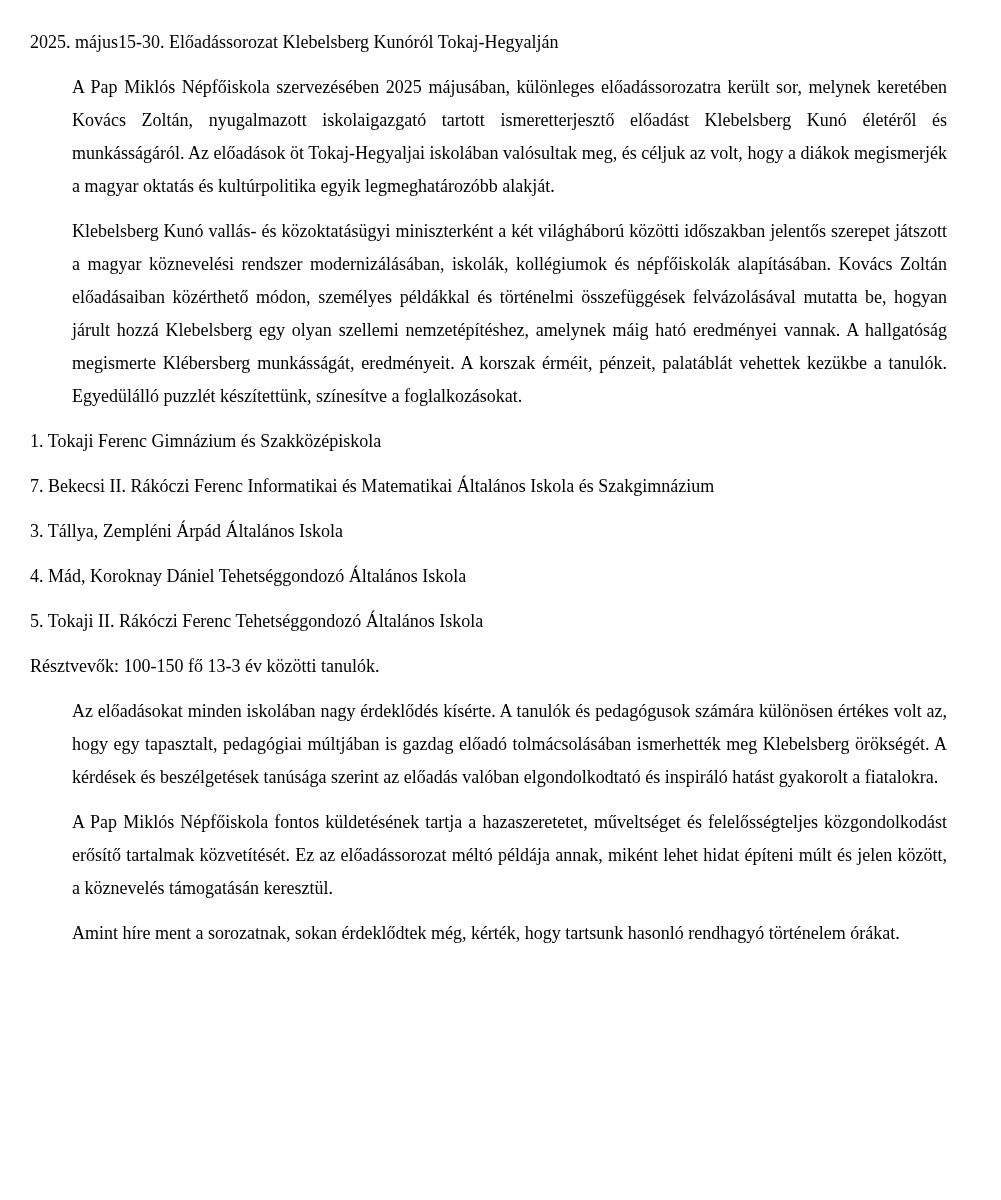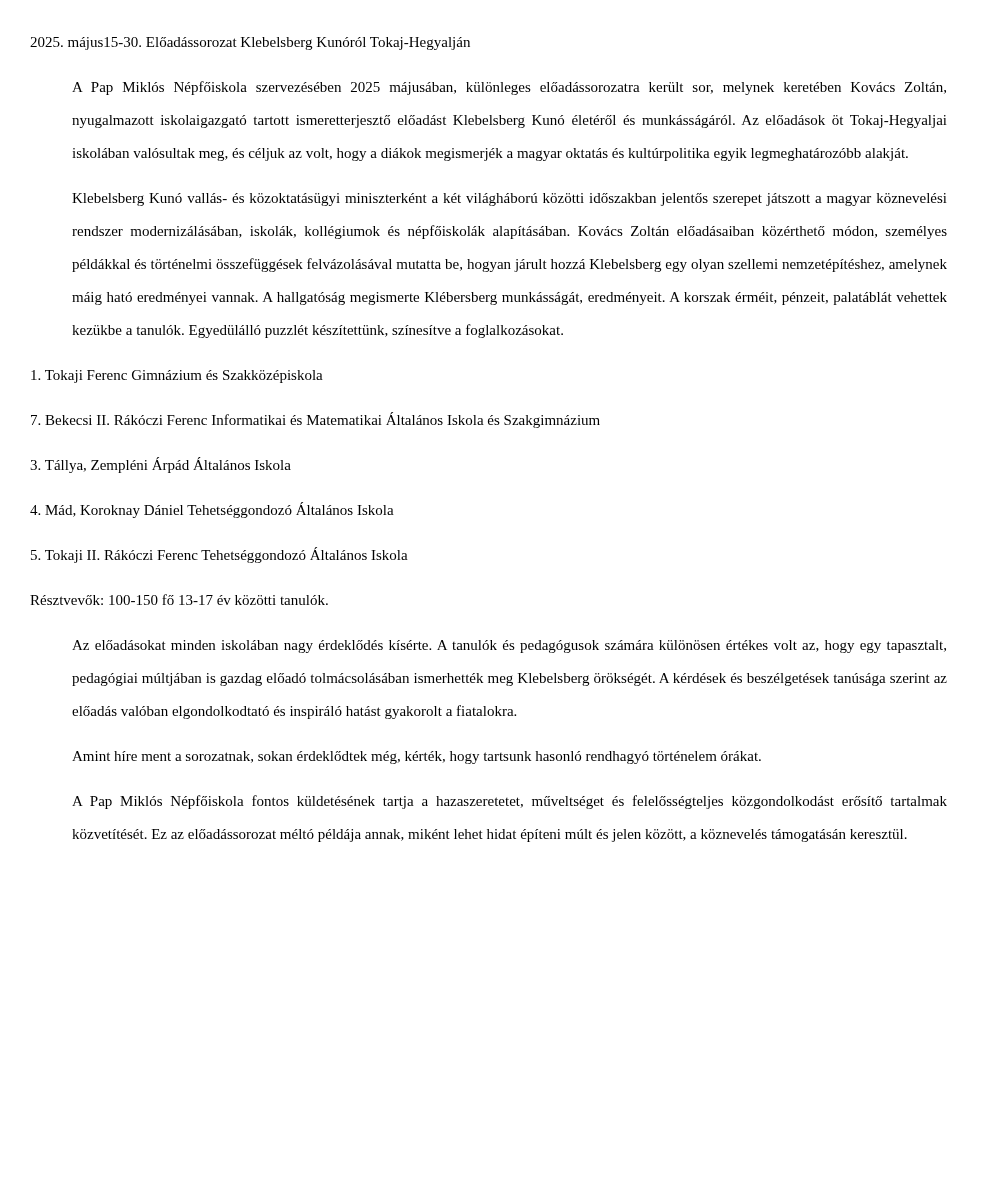--- a/index.html
+++ b/index.html
@@ -13,21 +13,21 @@
     overflow: hidden;
   }
   .page {
     box-sizing: border-box;
     width: 977px;
     height: 1200px;
     padding: 26px 30px 0 30px;
     background: #ffffff;
     color: #000000;
     font-family: "Liberation Serif", "DejaVu Serif", serif;
-    font-size: 15px;
+    font-size: 18px;
     line-height: 33px;
   }
   .para {
     margin: 0 0 12px 0;
   }
   .justify {
     text-align: justify;
     text-justify: inter-word;
     margin-left: 42px;
   }
@@ -47,21 +47,21 @@
   <p class="para">1. Tokaji Ferenc Gimnázium és Szakközépiskola</p>
 
   <p class="para">7. Bekecsi II. Rákóczi Ferenc Informatikai és Matematikai Általános Iskola és Szakgimnázium</p>
 
   <p class="para">3. Tállya, Zempléni Árpád Általános Iskola</p>
 
   <p class="para">4. Mád, Koroknay Dániel Tehetséggondozó Általános Iskola</p>
 
   <p class="para">5. Tokaji II. Rákóczi Ferenc Tehetséggondozó Általános Iskola</p>
 
-  <p class="para">Résztvevők: 100-150 fő 13-17 év közötti tanulók.</p>
+  <p class="para">Résztvevők: 100-150 fő 13-3 év közötti tanulók.</p>
 
   <p class="para justify">Az előadásokat minden iskolában nagy érdeklődés kísérte. A tanulók és pedagógusok számára különösen értékes volt az, hogy egy tapasztalt, pedagógiai múltjában is gazdag előadó tolmácsolásában ismerhették meg Klebelsberg örökségét. A kérdések és beszélgetések tanúsága szerint az előadás valóban elgondolkodtató és inspiráló hatást gyakorolt a fiatalokra.</p>
 
+  <p class="para justify">A Pap Miklós Népfőiskola fontos küldetésének tartja a hazaszeretetet, műveltséget és felelősségteljes közgondolkodást erősítő tartalmak közvetítését. Ez az előadássorozat méltó példája annak, miként lehet hidat építeni múlt és jelen között, a köznevelés támogatásán keresztül.</p>
+
   <p class="para justify">Amint híre ment a sorozatnak, sokan érdeklődtek még, kérték, hogy tartsunk hasonló rendhagyó történelem órákat.</p>
-
-  <p class="para justify">A Pap Miklós Népfőiskola fontos küldetésének tartja a hazaszeretetet, műveltséget és felelősségteljes közgondolkodást erősítő tartalmak közvetítését. Ez az előadássorozat méltó példája annak, miként lehet hidat építeni múlt és jelen között, a köznevelés támogatásán keresztül.</p>
 
 </div>
 
 </body></html>

